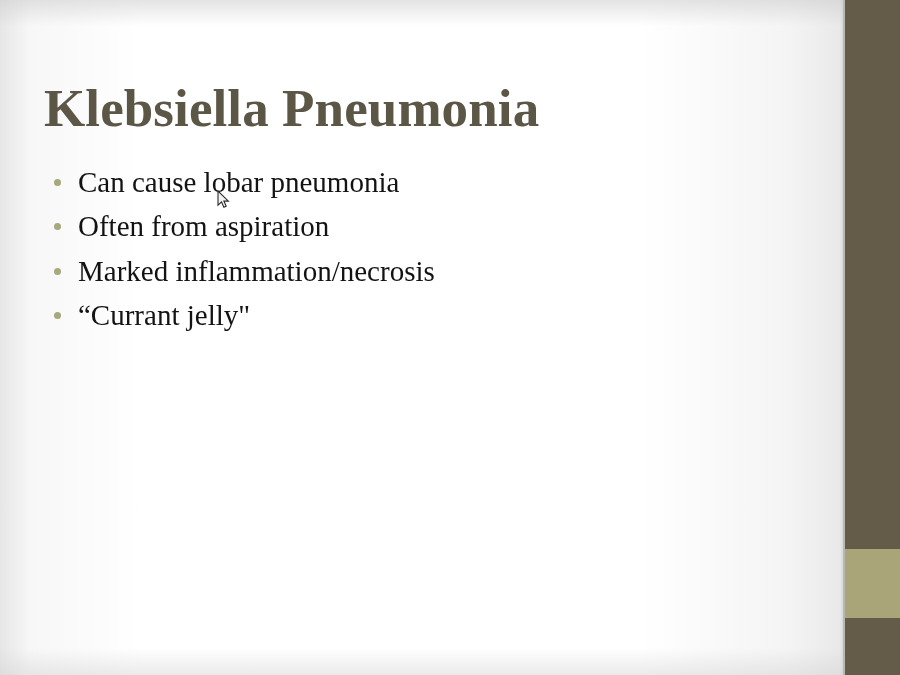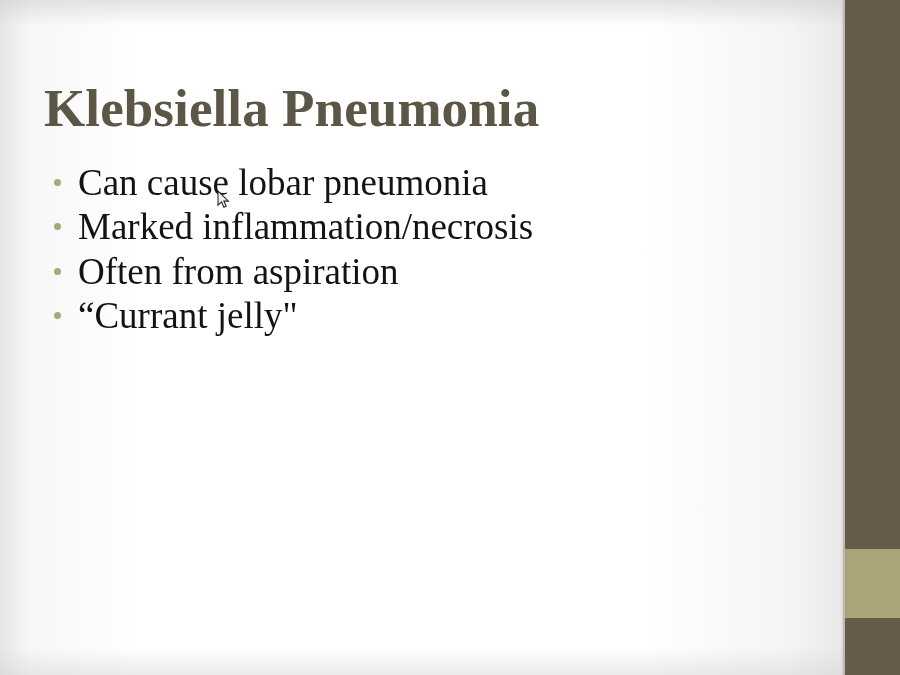--- a/index.html
+++ b/index.html
@@ -100,21 +100,21 @@
     flex: 0 0 auto;
     width: 7px;
     height: 7px;
     border-radius: 50%;
     background: #a7a87c;
     margin-left: 6px;
     margin-right: 17px;
   }
   .bullet-text {
     flex: 1 1 auto;
-    font-size: 37px;
+    font-size: 29px;
     line-height: 1;
     color: #131313;
     white-space: nowrap;
   }
 
   
   #cursor {
     position: absolute;
     left: 217px;
     top: 190px;
@@ -140,26 +140,26 @@
 
   <div id="bullets">
 
     <div class="bullet-row">
       <span class="bullet-dot"></span>
       <span class="bullet-text">Can cause lobar pneumonia</span>
     </div>
 
     <div class="bullet-row">
       <span class="bullet-dot"></span>
-      <span class="bullet-text">Marked inflammation/necrosis</span>
+      <span class="bullet-text">Often from aspiration</span>
     </div>
 
     <div class="bullet-row">
       <span class="bullet-dot"></span>
-      <span class="bullet-text">Often from aspiration</span>
+      <span class="bullet-text">Marked inflammation/necrosis</span>
     </div>
 
 
     <div class="bullet-row">
       <span class="bullet-dot"></span>
       <span class="bullet-text">“Currant jelly"</span>
     </div>
 
   </div>
 

